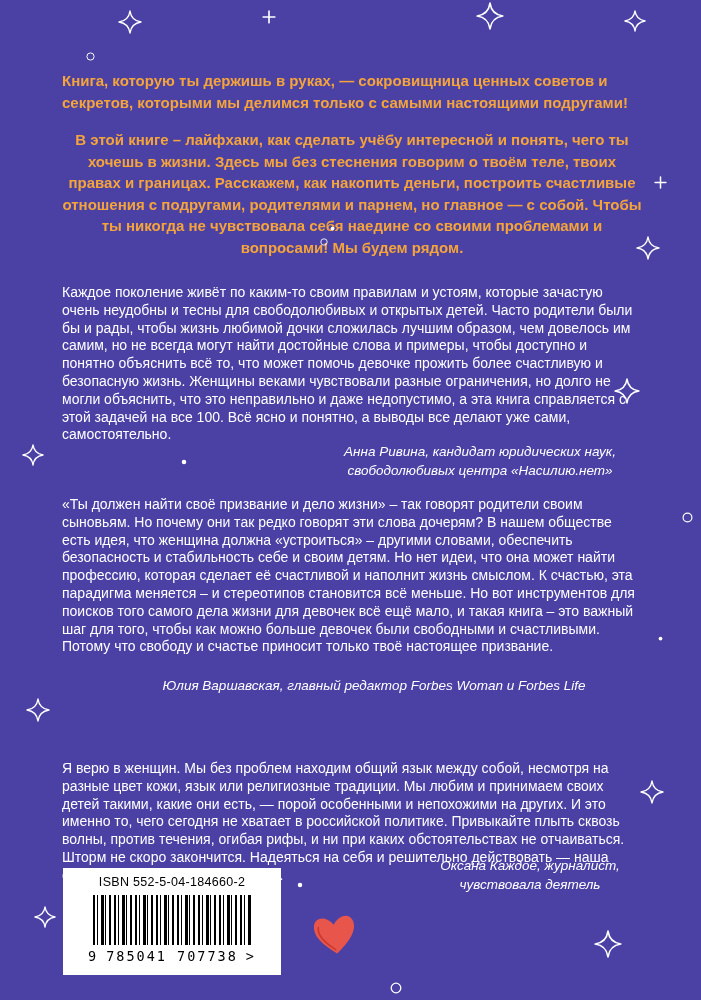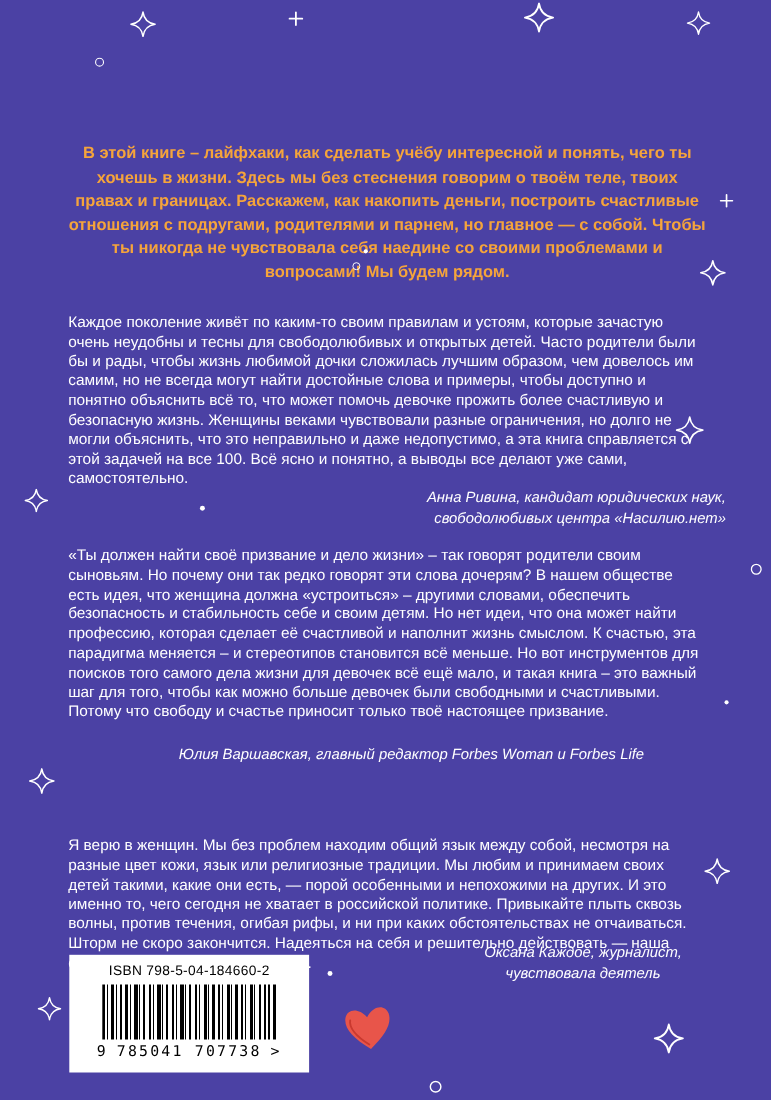--- a/index.html
+++ b/index.html
@@ -36,21 +36,21 @@
   #quote2 { top: 482px; }
   #quote3 { top: 746px; }
   .author {
     position: absolute;
     color: var(--text, #ffffff);
     font-style: italic;
     font-size: 13.5px;
     line-height: 19px;
     text-align: center;
   }
-  #author1 { left: 300px; top: 428px; width: 360px; text-align: right; }
+  #author1 { left: 300px; top: 428px; width: 360px; }
   #author2 { left: 124px; top: 662px; width: 500px; }
   #author3 { left: 410px; top: 842px; width: 240px; }
   .author span { display: block; }
 
   .isbn-box {
     position: absolute;
     left: 63px;
     top: 868px;
     width: 218px;
     height: 107px;
@@ -93,41 +93,42 @@
     height: 46px;
     transform: rotate(-7deg);
   }
   .heart svg { width: 100%; height: 100%; }
 </style>
 </head>
 <body>
 
 <div class="cover" id="cover" style="--bg: #4b41a4; --accent: #f5a43b; --text: #ffffff; --heart: #e8554a; --barcode-bg: #ffffff; --barcode-text: #000000;">
 
+  <p class="blurb" id="blurb1">Книга, которую ты держишь в руках, — сокровищница ценных советов и секретов, которыми мы делимся только с самыми настоящими подругами!</p>
   <p class="blurb" id="blurb2">В этой книге – лайфхаки, как сделать учёбу интересной и понять, чего ты хочешь в жизни. Здесь мы без стеснения говорим о твоём теле, твоих правах и границах. Расскажем, как накопить деньги, построить счастливые отношения с подругами, родителями и парнем, но главное — с собой. Чтобы ты никогда не чувствовала себя наедине со своими проблемами и вопросами! Мы будем рядом.</p>
 
   <p class="quote" id="quote1">Каждое поколение живёт по каким-то своим правилам и устоям, которые зачастую очень неудобны и тесны для свободолюбивых и открытых детей. Часто родители были бы и рады, чтобы жизнь любимой дочки сложилась лучшим образом, чем довелось им самим, но не всегда могут найти достойные слова и примеры, чтобы доступно и понятно объяснить всё то, что может помочь девочке прожить более счастливую и безопасную жизнь. Женщины веками чувствовали разные ограничения, но долго не могли объяснить, что это неправильно и даже недопустимо, а эта книга справляется с этой задачей на все 100. Всё ясно и понятно, а выводы все делают уже сами, самостоятельно.</p>
   <p class="author" id="author1">
     <span>Анна Ривина, кандидат юридических наук,</span>
     <span>свободолюбивых центра «Насилию.нет»</span>
   </p>
 
   <p class="quote" id="quote2">«Ты должен найти своё призвание и дело жизни» – так говорят родители своим сыновьям. Но почему они так редко говорят эти слова дочерям? В нашем обществе есть идея, что женщина должна «устроиться» – другими словами, обеспечить безопасность и стабильность себе и своим детям. Но нет идеи, что она может найти профессию, которая сделает её счастливой и наполнит жизнь смыслом. К счастью, эта парадигма меняется – и стереотипов становится всё меньше. Но вот инструментов для поисков того самого дела жизни для девочек всё ещё мало, и такая книга – это важный шаг для того, чтобы как можно больше девочек были свободными и счастливыми. Потому что свободу и счастье приносит только твоё настоящее призвание.</p>
   <p class="author" id="author2">
     <span>Юлия Варшавская, главный редактор Forbes Woman и Forbes Life</span>
   </p>
 
   <p class="quote" id="quote3">Я верю в женщин. Мы без проблем находим общий язык между собой, несмотря на разные цвет кожи, язык или религиозные традиции. Мы любим и принимаем своих детей такими, какие они есть, — порой особенными и непохожими на других. И это именно то, чего сегодня не хватает в российской политике. Привыкайте плыть сквозь волны, против течения, огибая рифы, и ни при каких обстоятельствах не отчаиваться. Шторм не скоро закончится. Надеяться на себя и решительно действовать — наша обязанность в эпоху патриархата.</p>
   <p class="author" id="author3">
     <span>Оксана Каждое, журналист,</span>
     <span>чувствовала деятель</span>
   </p>
 
   <div class="isbn-box">
-    <div class="isbn-label">ISBN 798-5-04-184660-2</div>
+    <div class="isbn-label">ISBN 552-5-04-184660-2</div>
     <div class="barcode-bars"></div>
     <div class="ean-row">
       <span>9</span>
       <span>785041 707738</span>
       <span>&gt;</span>
     </div>
   </div>
 
   <div class="heart">
     <svg viewBox="0 0 48 44">

